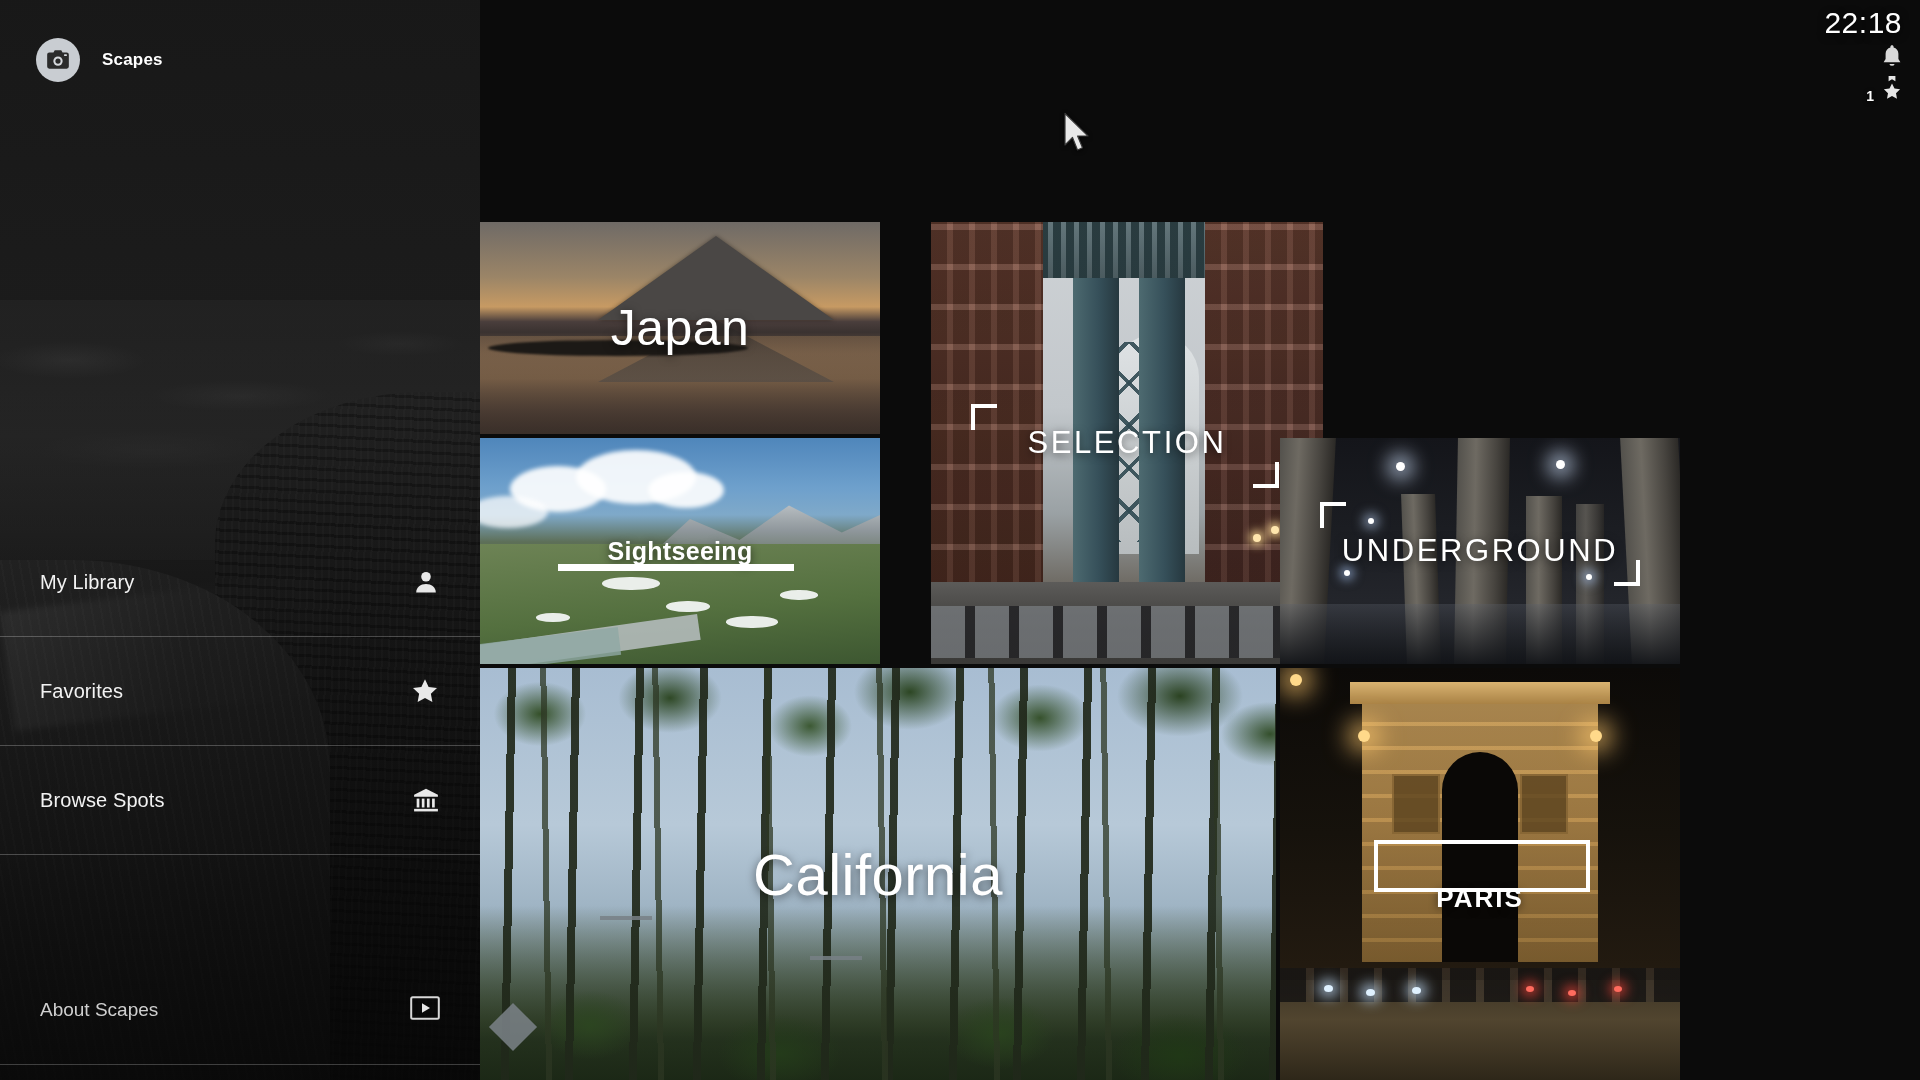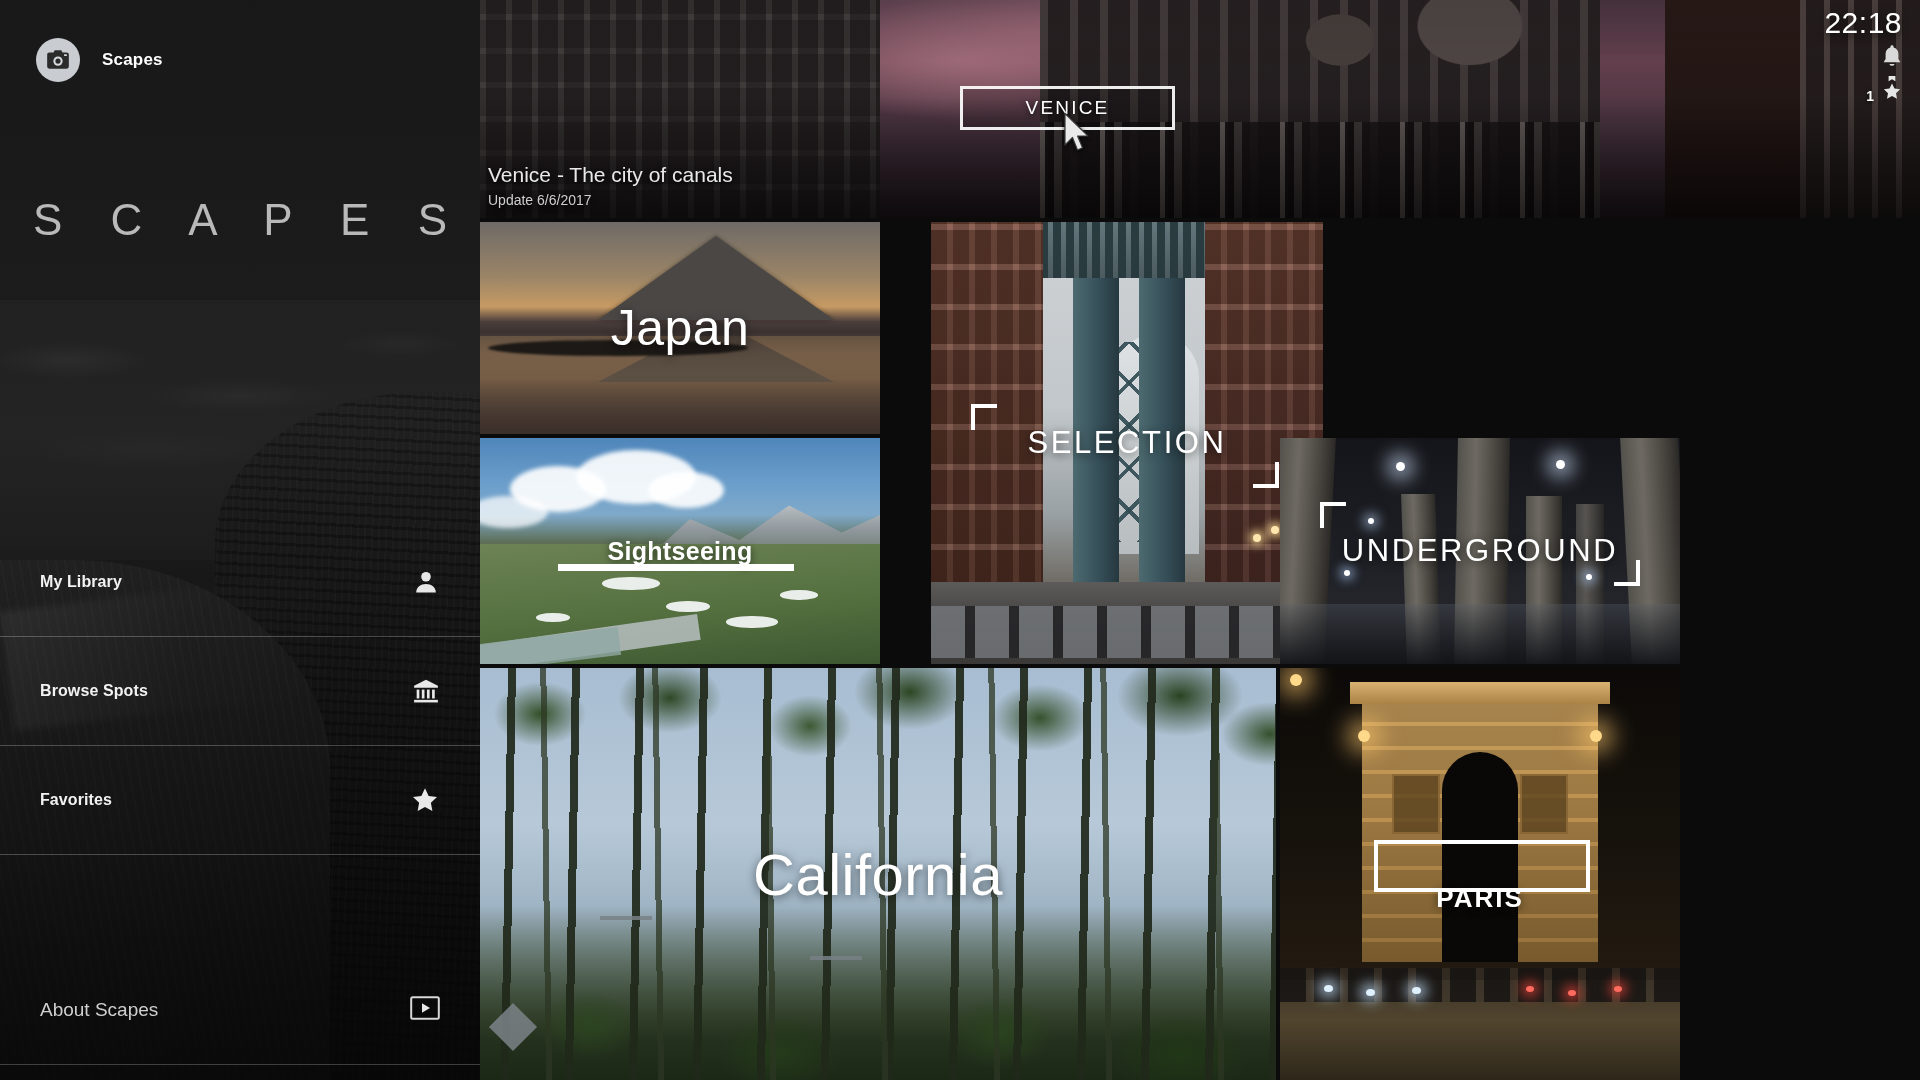--- a/index.html
+++ b/index.html
@@ -74,21 +74,21 @@
   }
 
   
   .nav{ position:absolute; left:0; top:528px; width:100%; }
   .nav-item{
     position:relative; height:109px; display:flex; align-items:center;
     padding:0 40px 0 40px; border-bottom:1px solid rgba(255,255,255,.24);
     cursor:pointer;
   }
   .nav-item:first-child{ border-top:none; }
-  .nav-label{ color:#f2f2f2; font-size:16px; font-weight:700; letter-spacing:.1px; }
+  .nav-label{ color:#f2f2f2; font-size:20px; font-weight:400; letter-spacing:.1px; }
   .nav-ic{ margin-left:auto; color:#e8e8e8; display:flex; align-items:center; }
 
   .about{
     position:absolute; left:0; top:955px; width:100%; height:110px;
     display:flex; align-items:center; padding:0 40px;
     border-bottom:1px solid rgba(255,255,255,.22); cursor:pointer;
   }
   .about-label{ color:#cfcfcf; font-size:19px; font-weight:400; }
   .about-ic{ margin-left:auto; }
 
@@ -431,95 +431,73 @@
           <svg width="26" height="26" viewBox="0 0 24 24" fill="#2b2b2b">
             <path d="M9 3l-1.2 2H4a2 2 0 0 0-2 2v11a2 2 0 0 0 2 2h16a2 2 0 0 0 2-2V7a2 2 0 0 0-2-2h-3.8L15 3H9z"></path>
             <circle cx="12" cy="13" r="4.3" fill="#d6d9dd"></circle>
             <circle cx="12" cy="13" r="2.4" fill="#2b2b2b"></circle>
             <rect x="17.6" y="6.6" width="2.6" height="1.8" rx=".5" fill="#d6d9dd"></rect>
           </svg>
         </div>
         <div class="brand-name">Scapes</div>
       </div>
 
-      <div class="wordmark">S C A P E S</div>
 
       <nav class="nav">
 
         <div class="nav-item">
           <span class="nav-label">My Library</span>
           <span class="nav-ic">
             <svg width="28" height="28" viewBox="0 0 24 24" fill="#e8e8e8">
               <circle cx="12" cy="7.5" r="4.1"></circle>
               <path d="M3.6 21c0-4.3 3.8-7.2 8.4-7.2s8.4 2.9 8.4 7.2z"></path>
+            </svg>
+          </span>
+        </div>
+
+        <div class="nav-item">
+          <span class="nav-label">Favorites</span>
+          <span class="nav-ic">
+            <svg width="30" height="30" viewBox="0 0 24 24" fill="#e8e8e8">
+              <path d="M12 2.6l2.9 6.1 6.7.9-4.9 4.6 1.2 6.6-5.9-3.2-5.9 3.2 1.2-6.6L2.4 9.6l6.7-.9z"></path>
             </svg>
           </span>
         </div>
 
         <div class="nav-item">
           <span class="nav-label">Browse Spots</span>
           <span class="nav-ic">
             <svg width="28" height="28" viewBox="0 0 24 24" fill="#e8e8e8">
               <path d="M12 2.4L1.8 7.4v1.9h20.4V7.4z"></path>
               <rect x="4" y="10.8" width="2.3" height="7.6"></rect>
               <rect x="8.4" y="10.8" width="2.3" height="7.6"></rect>
               <rect x="12.8" y="10.8" width="2.3" height="7.6"></rect>
               <rect x="17.2" y="10.8" width="2.3" height="7.6"></rect>
               <rect x="1.8" y="19.6" width="20.4" height="2.2"></rect>
             </svg>
           </span>
         </div>
 
-        <div class="nav-item">
-          <span class="nav-label">Favorites</span>
-          <span class="nav-ic">
-            <svg width="30" height="30" viewBox="0 0 24 24" fill="#e8e8e8">
-              <path d="M12 2.6l2.9 6.1 6.7.9-4.9 4.6 1.2 6.6-5.9-3.2-5.9 3.2 1.2-6.6L2.4 9.6l6.7-.9z"></path>
-            </svg>
-          </span>
-        </div>
-
       </nav>
 
       <div class="about">
         <span class="about-label">About Scapes</span>
         <span class="about-ic">
           <svg width="30" height="24" viewBox="0 0 30 24">
             <rect x="1.2" y="1.2" width="27.6" height="21.6" rx="1.5" fill="none" stroke="#d8d8d8" stroke-width="2"></rect>
             <path d="M12 7.3l8 4.7-8 4.7z" fill="#e8e8e8"></path>
           </svg>
         </span>
       </div>
 
     </div>
   </aside>
 
   <main id="grid">
 
-    <section class="tile" id="tile-venice">
-      <div class="img">
-        <div class="venice-sky"></div>
-        <div class="venice-left"></div>
-        <div class="venice-poles"></div>
-        <div class="venice-basilica"></div>
-        <div class="venice-arches"></div>
-        <div class="venice-tower"></div>
-        <div class="venice-right"></div>
-        <div class="venice-scrim"></div>
-      </div>
-
-      <div id="venice-btn">
-        <span>VENICE</span>
-      </div>
-
-      <div class="venice-meta">
-        <div class="venice-h">Venice - The city of canals</div>
-        <div class="venice-sub">Update 6/6/2017</div>
-      </div>
-    </section>
 
     <section class="tile" id="tile-japan">
       <div class="img japan-img">
         <div class="japan-mtn"></div>
         <div class="japan-water"></div>
         <div class="japan-mtn2"></div>
         <div class="japan-bank"></div>
       </div>
       <div class="cap">
         <span class="t-title-thin">Japan</span>

